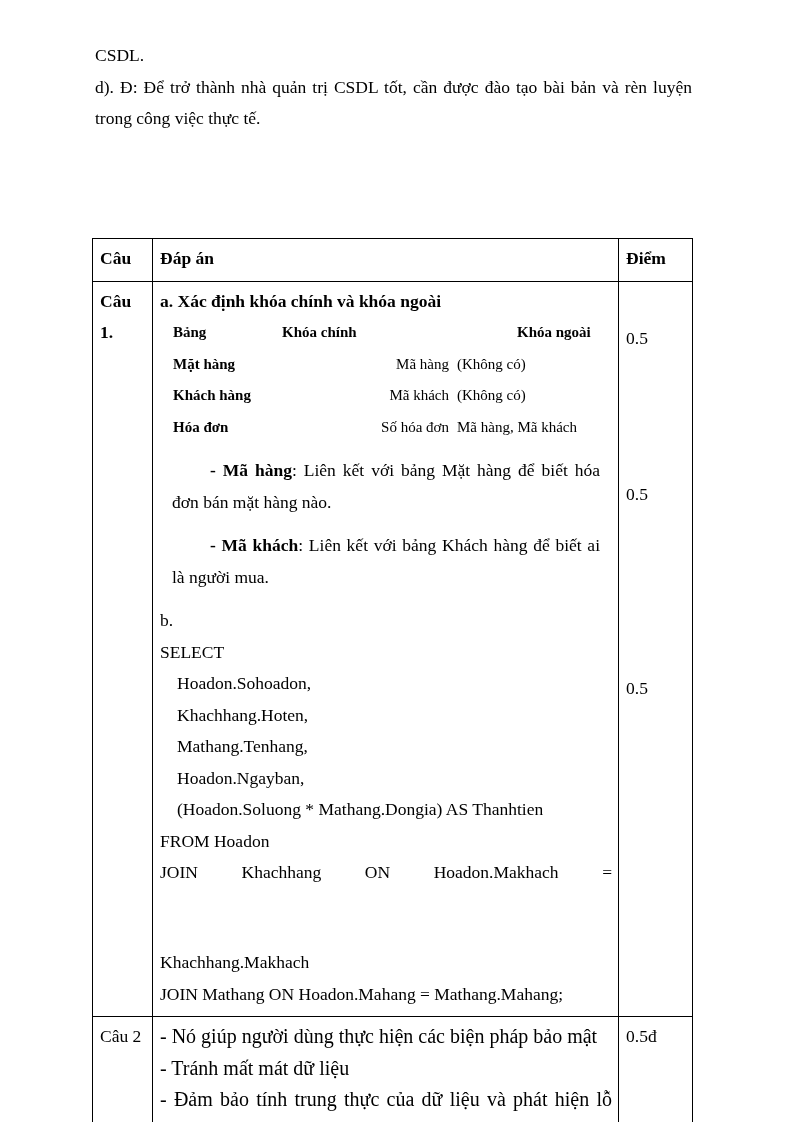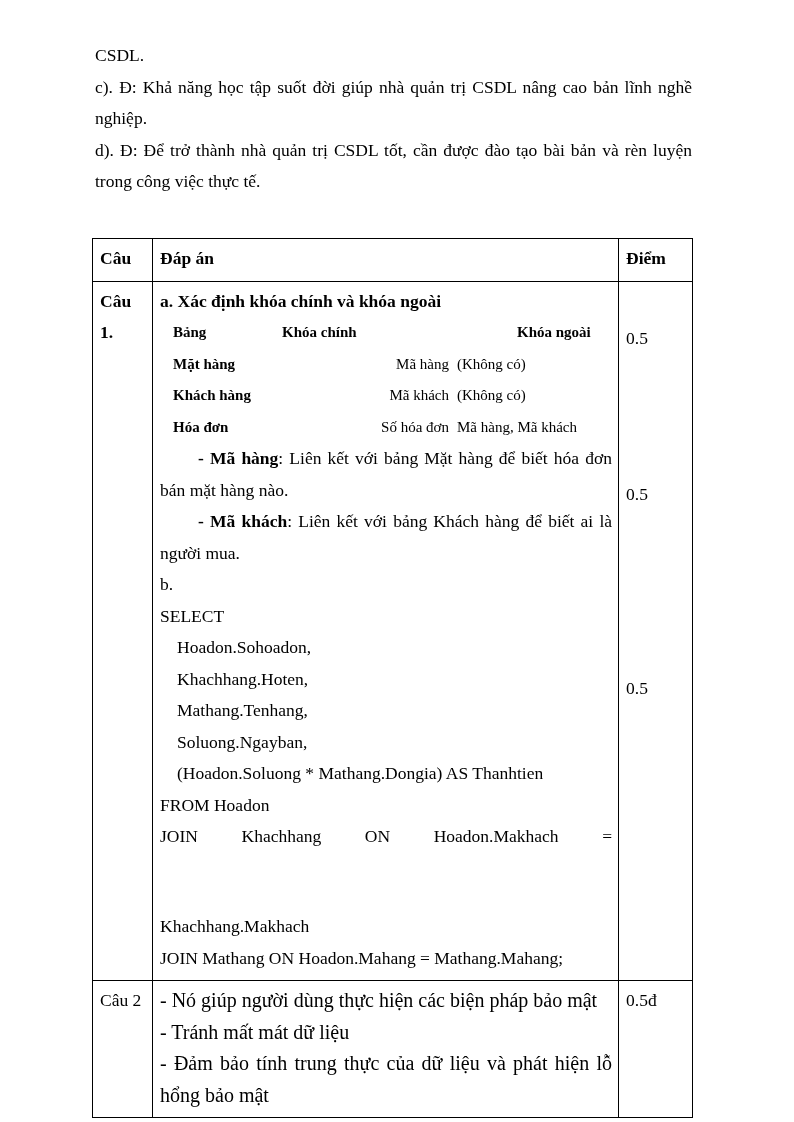--- a/index.html
+++ b/index.html
@@ -105,21 +105,21 @@
   }
   .kv-head .c2 { text-align: left; }
   .kv-head .c3 { padding-left: 60px; }
 
   .justified {
     text-align: justify;
     text-justify: inter-word;
     text-indent: 38px;
     line-height: 31.5px;
     font-size: 17.5px;
-    margin: 0;
+    margin: 12px;
   }
 
   .sqlline {
     line-height: 31.5px;
     font-size: 17.5px;
     white-space: pre;
   }
   .sql-indent { padding-left: 17px; }
 
   .join-justify {
@@ -150,21 +150,20 @@
   }
   .diem-pad-1 { padding-top: 37px; }
 </style>
 </head>
 <body>
 
 <div class="page">
 
   <div class="intro">
     <p class="para last-line-natural">CSDL.</p>
-    <p class="para">c). Đ: Khả năng học tập suốt đời giúp nhà quản trị CSDL nâng cao bản lĩnh nghề nghiệp.</p>
     <p class="para">d). Đ: Để trở thành nhà quản trị CSDL tốt, cần được đào tạo bài bản và rèn luyện trong công việc thực tế.</p>
   </div>
 
 
   <table class="answers">
     <colgroup>
       <col class="col-cau">
       <col class="col-dap">
       <col class="col-diem">
     </colgroup>
@@ -203,21 +202,21 @@
           <p class="justified"><span class="b">- Mã hàng</span><span>: Liên kết với bảng Mặt hàng để biết hóa đơn bán mặt hàng nào.</span></p>
 
           <p class="justified"><span class="b">- Mã khách</span><span>: Liên kết với bảng Khách hàng để biết ai là người mua.</span></p>
 
           <div class="sqlline">b.</div>
 
           <div class="sqlline">SELECT</div>
           <div class="sqlline sql-indent">Hoadon.Sohoadon,</div>
           <div class="sqlline sql-indent">Khachhang.Hoten,</div>
           <div class="sqlline sql-indent">Mathang.Tenhang,</div>
-          <div class="sqlline sql-indent">Soluong.Ngayban,</div>
+          <div class="sqlline sql-indent">Hoadon.Ngayban,</div>
           <div class="sqlline sql-indent">(Hoadon.Soluong * Mathang.Dongia) AS Thanhtien</div>
           <div class="sqlline">FROM Hoadon</div>
 
           <p class="join-justify"><span>JOIN</span> <span>Khachhang</span> <span>ON</span> <span>Hoadon.Makhach</span> <span>=</span> <span style="display:inline-block;width:100%"></span></p>
           <div class="sqlline">Khachhang.Makhach</div>
           <div class="sqlline">JOIN Mathang ON Hoadon.Mahang = Mathang.Mahang;</div>
         </td>
 
         <td>
           <div class="diem-val diem-pad-1">0.5</div>

